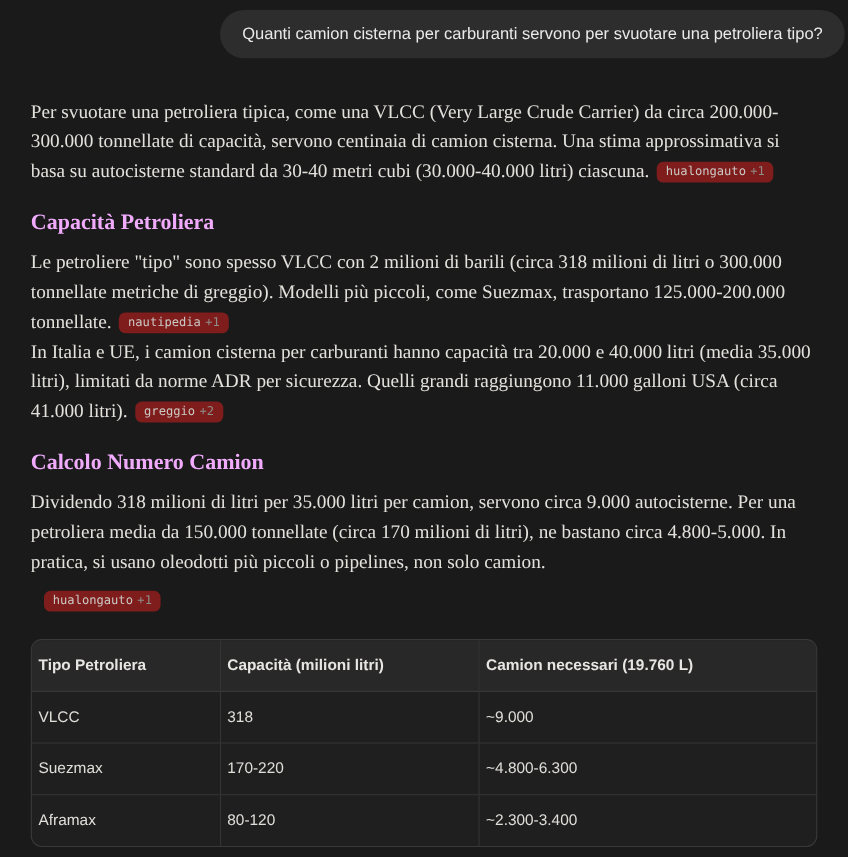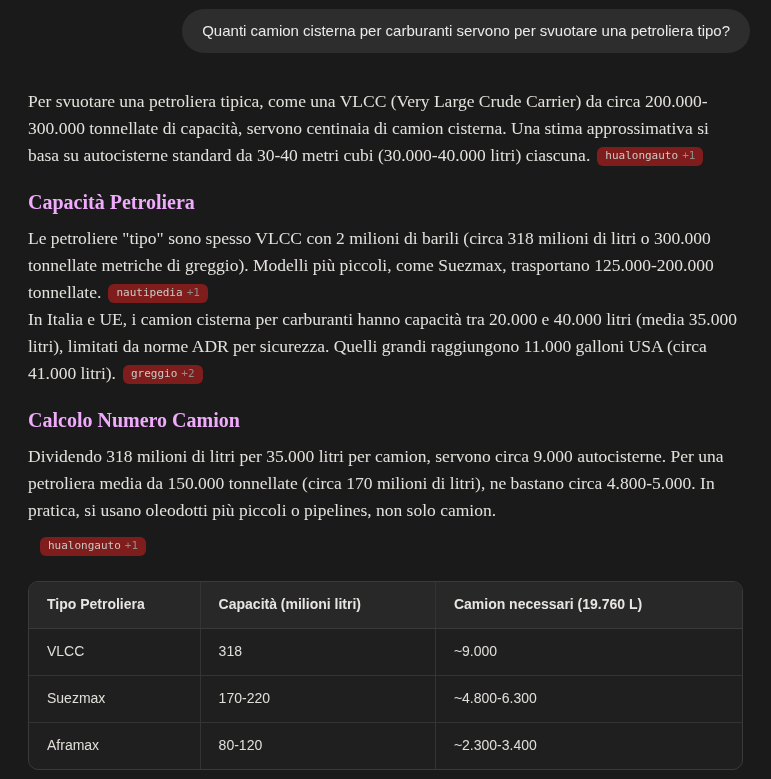--- a/index.html
+++ b/index.html
@@ -7,21 +7,21 @@
   body {
     background: #1a1a1a;
     font-family: "Liberation Sans", sans-serif;
   }
   .page { width: 771px; height: 779px; position: relative; }
 
   
   .user-row {
     display: flex;
     justify-content: flex-end;
-    padding: 9px 21px 0 0;
+    padding: 9px 3px 0 0;
   }
   .bubble {
     background: #2d2d2d;
     color: #eaeaea;
     border-radius: 22px;
     padding: 12px 20px;
     font-size: 15px;
     line-height: 20px;
     font-family: "Liberation Sans", sans-serif;
     max-width: 640px;
@@ -75,21 +75,21 @@
   }
   table {
     width: 100%;
     border-collapse: collapse;
     font-family: "Liberation Sans", sans-serif;
     font-size: 14px;
     color: #e0ded9;
   }
   th, td {
     text-align: left;
-    padding: 9px 14px 10px 18px;
+    padding: 9px 14px 10px 6px;
     border-right: 1px solid #343434;
     border-bottom: 1px solid #343434;
   }
   th:last-child, td:last-child { border-right: none; }
   tbody tr:last-child td { border-bottom: none; }
   thead th {
     background: #282828;
     color: #e8e6e2;
     font-weight: 600;
     border-bottom: 1px solid #3a3a3a;

